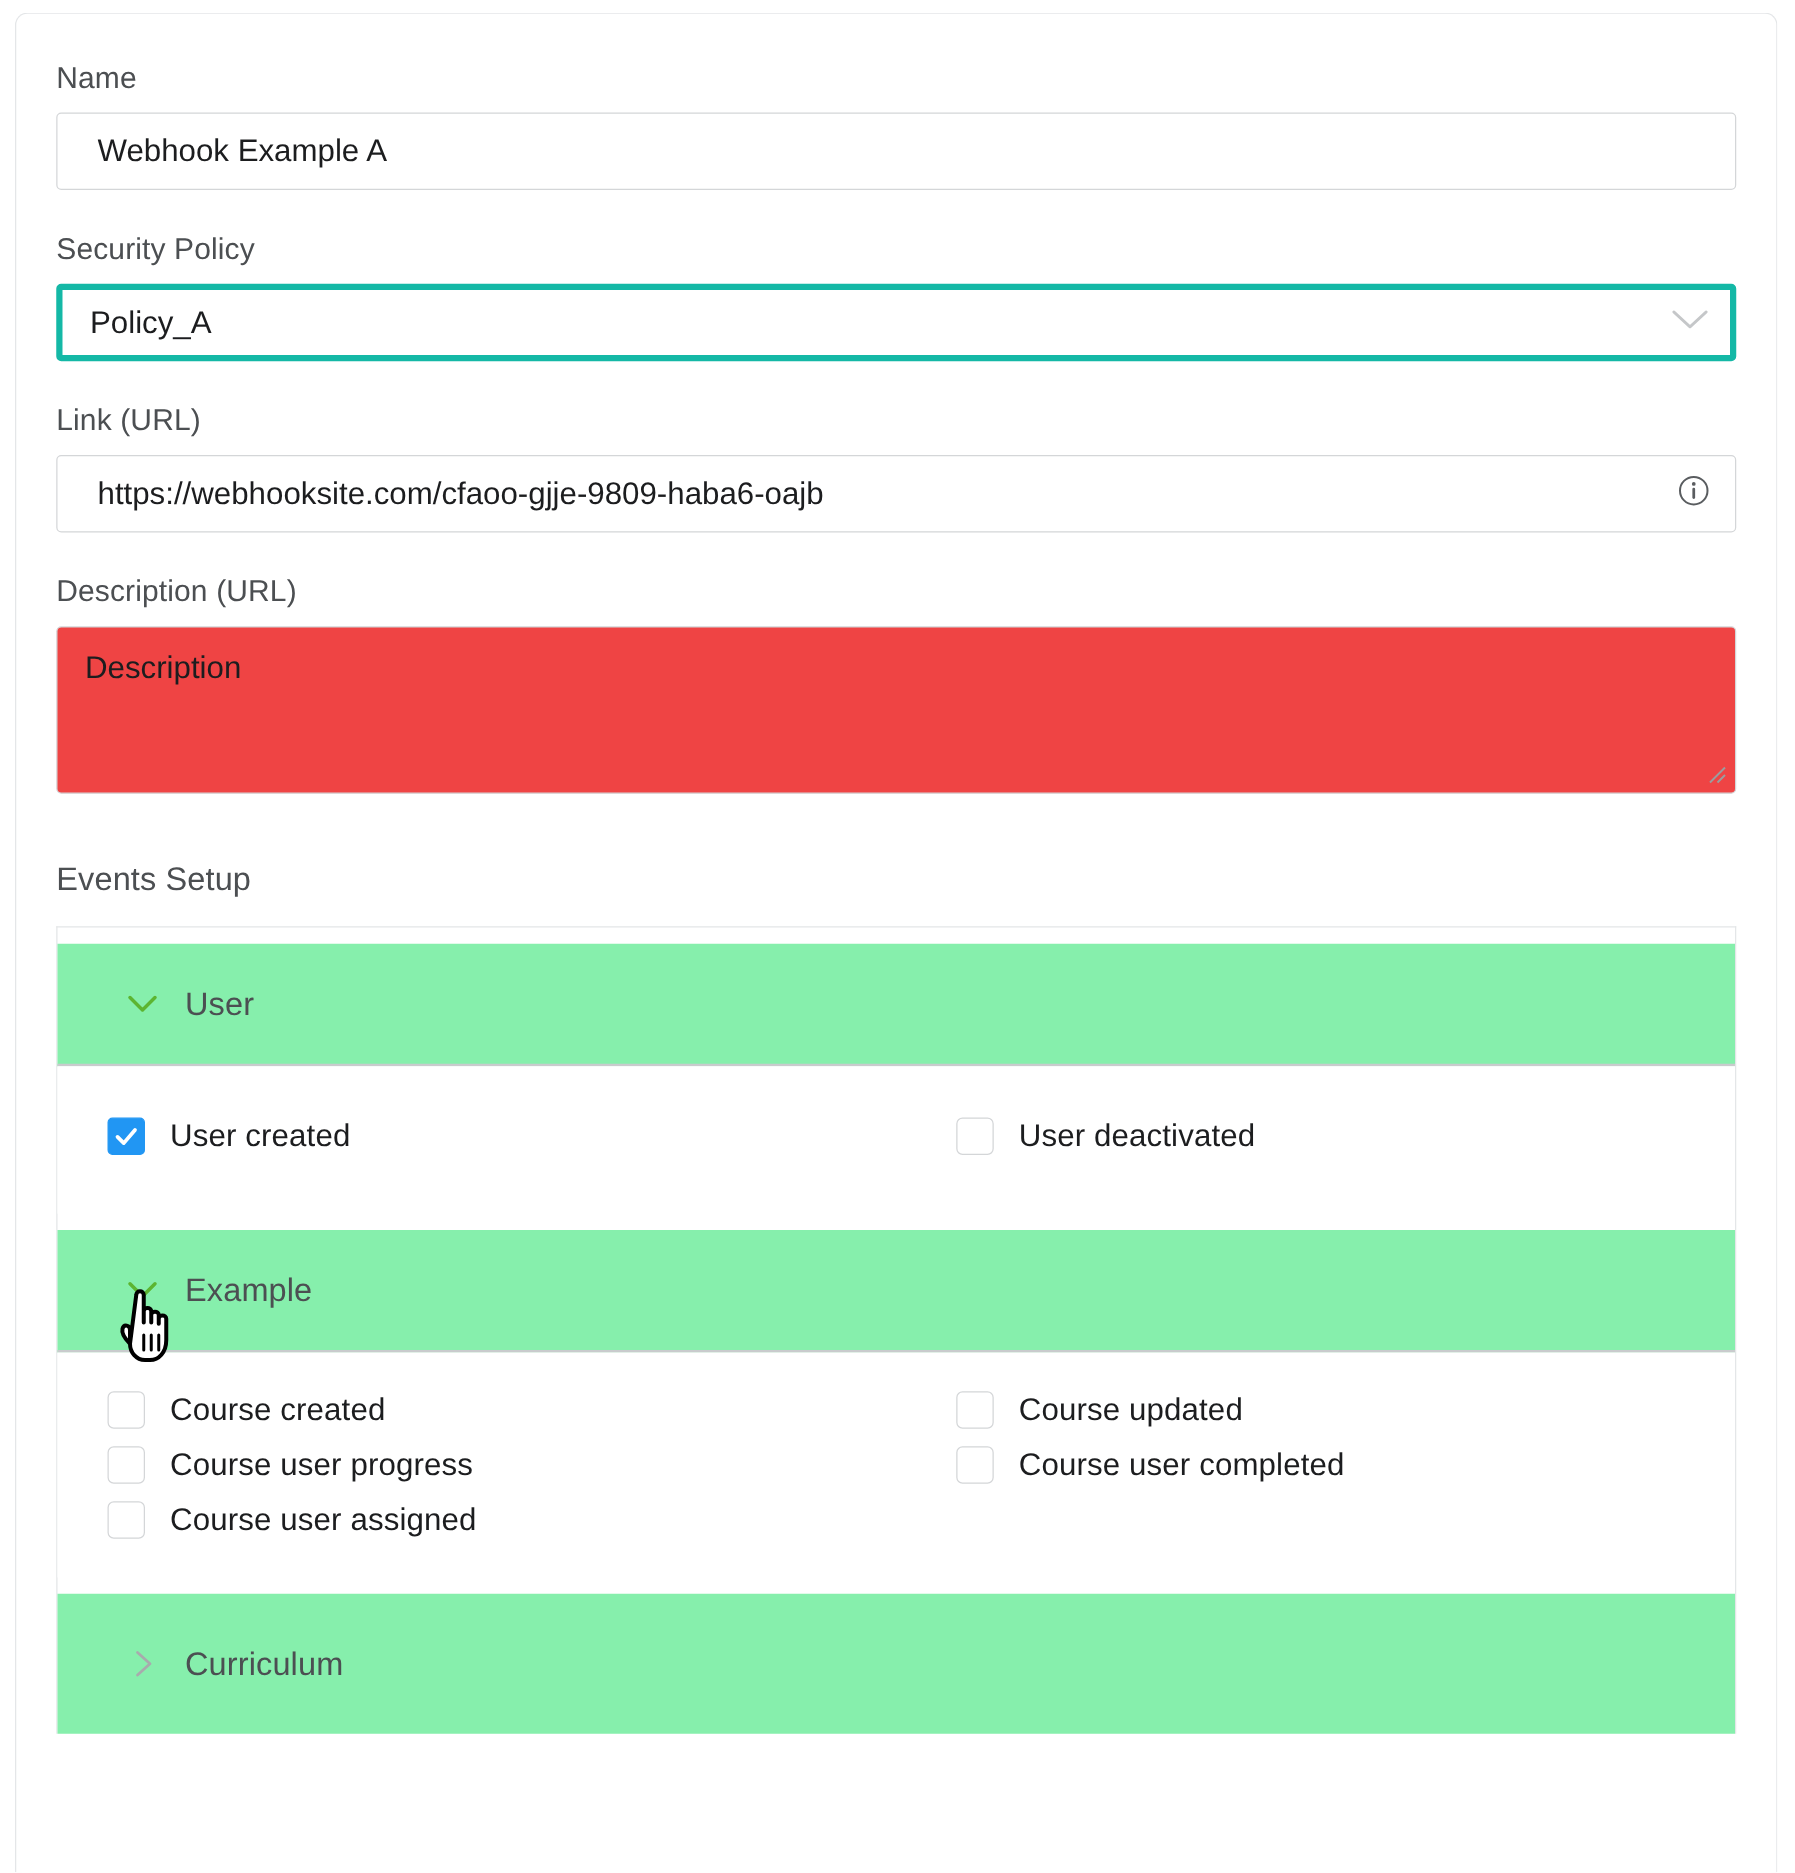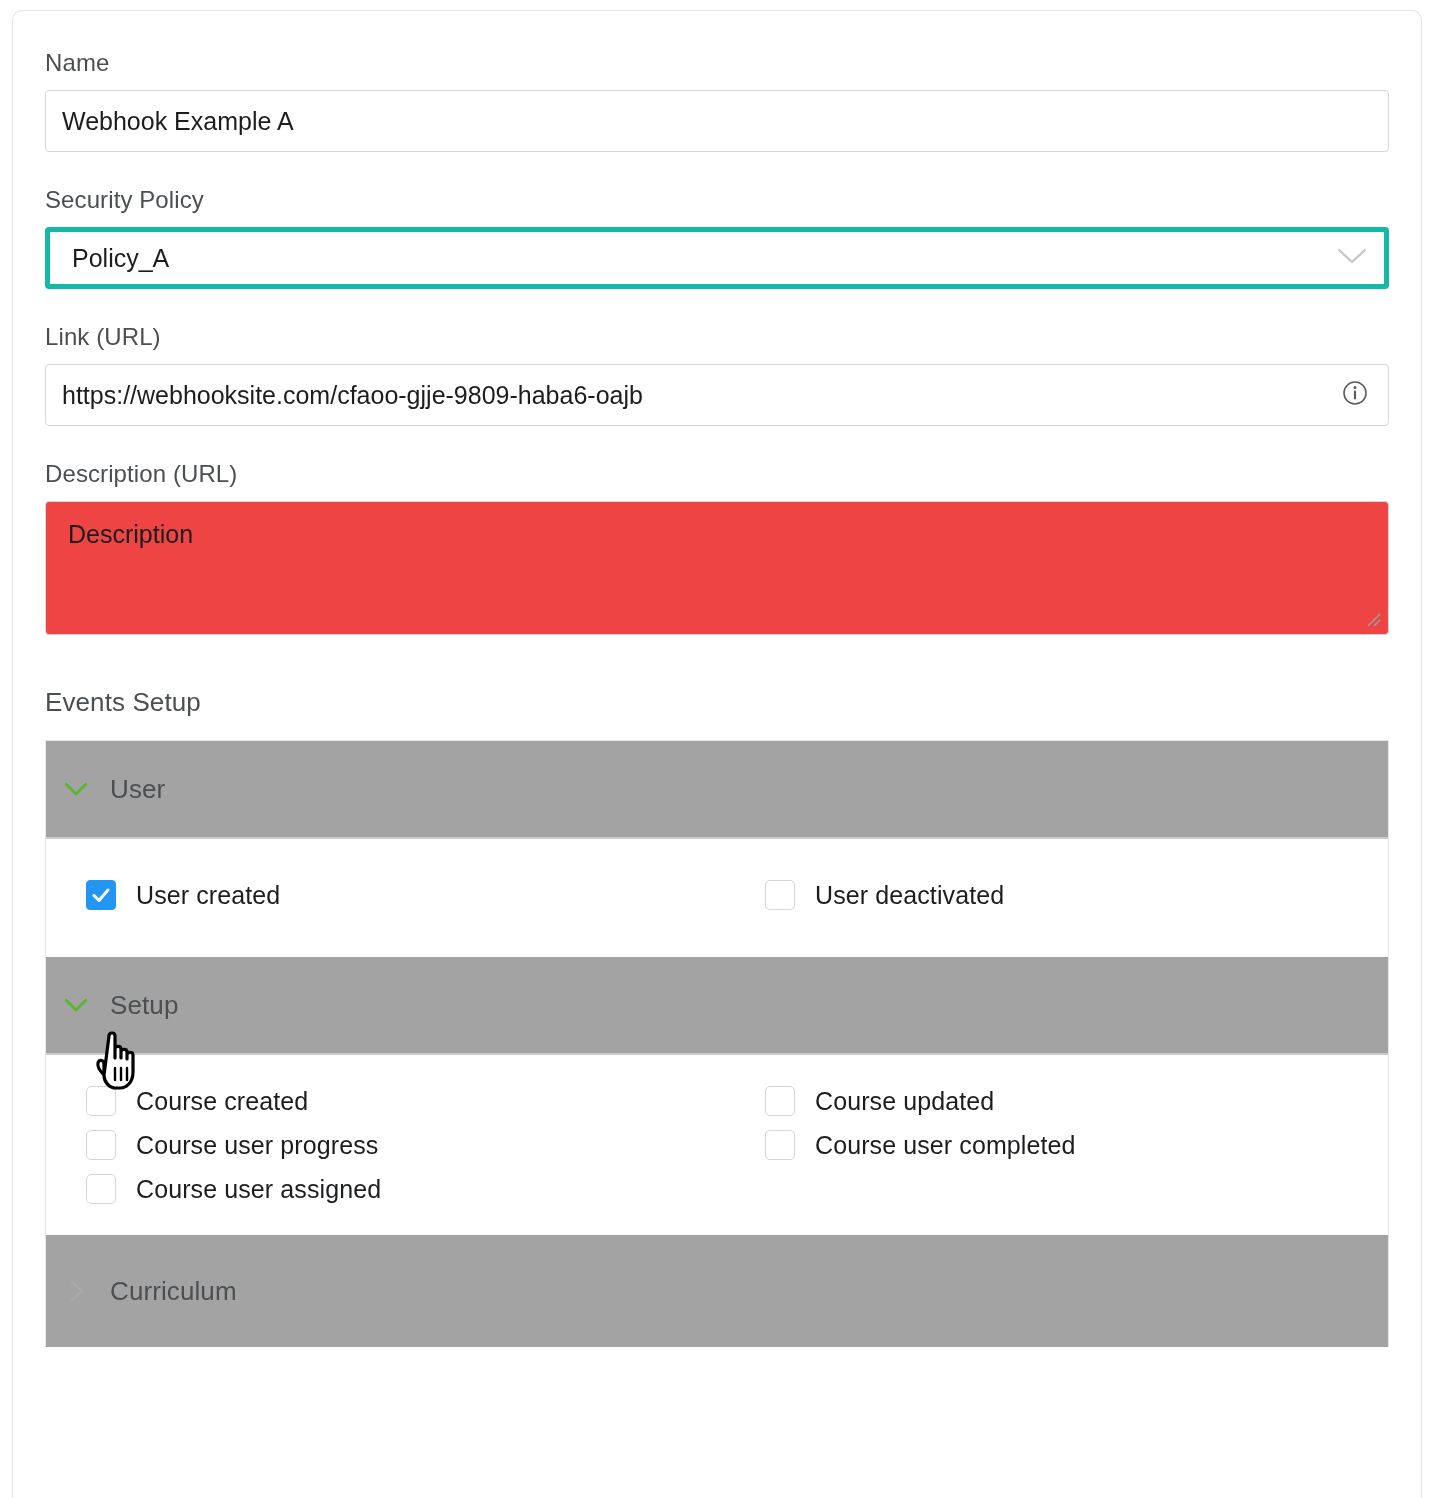--- a/index.html
+++ b/index.html
@@ -87,21 +87,21 @@
 
   .text-input {
     width: 100%;
     height: 62px;
     box-sizing: border-box;
     border: 1px solid #d4d6d8;
     border-radius: 4px;
     background: #ffffff;
     font-size: 25px;
     color: #1c1d1f;
-    padding: 0 16px;
+    padding: 0 32px;
     font-family: "Liberation Sans", sans-serif;
     outline: none;
   }
 
   .select-wrap {
     position: relative;
     width: 100%;
   }
 
   .select-input {
@@ -183,29 +183,30 @@
     letter-spacing: 0.1px;
   }
 
   .events-panel {
     border: 1px solid #e4e6e8;
     border-bottom: none;
     box-sizing: border-box;
   }
 
   .section-head {
-    background: #a3a3a3;
+    background: #86efac;
     height: 98px;
     display: flex;
     align-items: center;
-    padding-left: 18px;
+    padding-left: 56px;
     box-sizing: border-box;
     cursor: pointer;
     user-select: none;
     border-bottom: 2px solid #c9cbcd;
+    margin-top: 13px;
   }
 
   .section-head.collapsed {
     border-bottom: none;
   }
 
   .section-head .chev {
     margin-right: 22px;
     display: flex;
     align-items: center;
@@ -362,21 +363,21 @@
             </div>
           </div>
         </div>
 
         <div class="section-head">
           <span class="chev">
             <svg width="24" height="16" viewBox="0 0 24 16">
               <polyline points="2,3 12,13 22,3" fill="none" stroke="#5cb531" stroke-width="2.8" stroke-linecap="round" stroke-linejoin="round"></polyline>
             </svg>
           </span>
-          <span class="section-title">Setup</span>
+          <span class="section-title">Example</span>
         </div>
         <div class="section-body">
           <div class="cb-grid">
             <div class="cb-row">
               <span class="cb-box"></span>
               <span class="cb-label">Course created</span>
             </div>
             <div class="cb-row">
               <span class="cb-box"></span>
               <span class="cb-label">Course updated</span>

